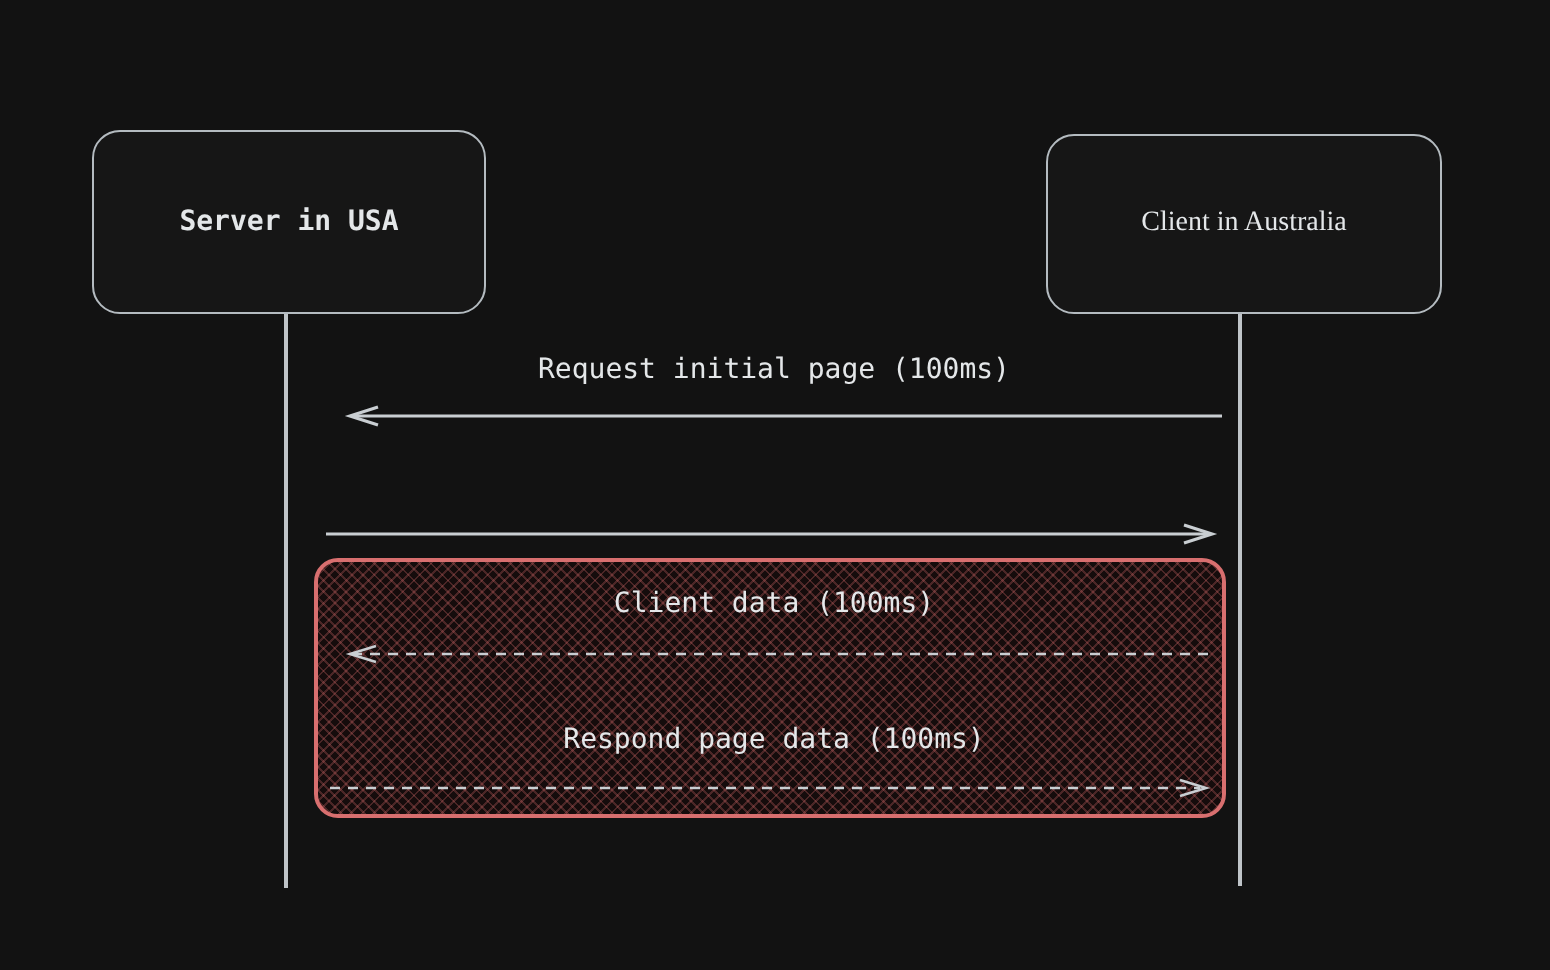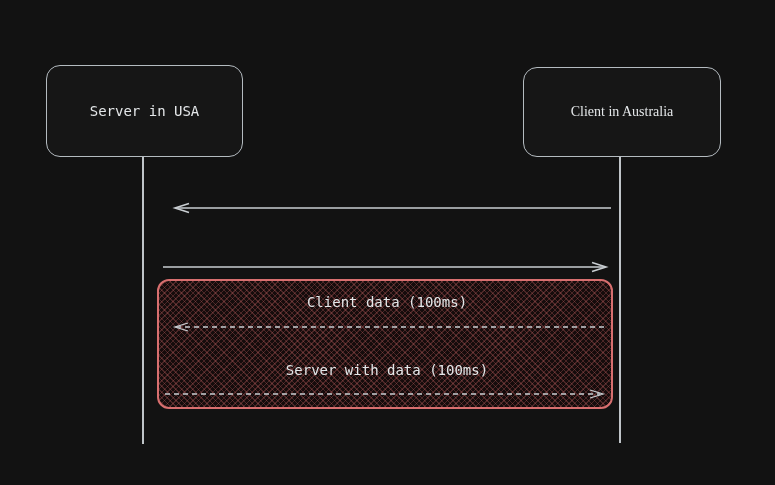--- a/index.html
+++ b/index.html
@@ -20,21 +20,21 @@
     border: 1.5px solid var(--box-border, #b4bbc0);
     border-radius: 14px;
     background: rgba(255, 255, 255, 0.02);
     display: flex;
     align-items: center;
     justify-content: center;
     color: var(--text, #e4e7e9);
     font-size: 14px;
     box-sizing: border-box;
   }
-  .actor-box-server { left: 46px; top: 65px; width: 197px; height: 92px; }
+  .actor-box-server { left: 46px; top: 65px; width: 197px; height: 92px; font-weight: bold; }
   .actor-box-client { left: 523px; top: 67px; width: 198px; height: 90px; font-family: Liberation Serif, serif; }
   .lifeline {
     position: absolute;
     width: 2px;
     background: var(--lifeline, #bfc4c8);
   }
   .lifeline-server { left: 142px; top: 157px; height: 287px; }
   .lifeline-client { left: 619px; top: 157px; height: 286px; }
   .msg-label {
     position: absolute;
@@ -79,35 +79,36 @@
   </div>
   <div class="actor-box actor-box-client">
     <span>Client in Australia</span>
   </div>
 
   <div class="lifeline lifeline-server"></div>
   <div class="lifeline lifeline-client"></div>
 
   <div class="group-box"></div>
 
+  <div class="msg-label" style="top:176px">Request initial page (100ms)</div>
   <svg class="arrow-svg" style="top:200px" viewBox="0 0 450 16">
     <line x1="14" y1="8" x2="449" y2="8" stroke="currentColor" stroke-width="1.6"></line>
     <polyline points="27,3.5 13,8 27,12.5" fill="none" stroke="currentColor" stroke-width="1.6"></polyline>
   </svg>
 
   <svg class="arrow-svg" style="top:259px" viewBox="0 0 450 16">
     <line x1="1" y1="8" x2="442" y2="8" stroke="currentColor" stroke-width="1.6"></line>
     <polyline points="430,3.5 444,8 430,12.5" fill="none" stroke="currentColor" stroke-width="1.6"></polyline>
   </svg>
 
   <div class="msg-label" style="top:293px">Client data (100ms)</div>
   <svg class="arrow-svg" style="top:319px" viewBox="0 0 450 16">
     <line x1="14" y1="8" x2="446" y2="8" stroke="currentColor" stroke-width="1.3" stroke-dasharray="5 4"></line>
     <polyline points="26,4 13,8 26,12" fill="none" stroke="currentColor" stroke-width="1.3"></polyline>
   </svg>
 
-  <div class="msg-label" style="top:361px">Server with data (100ms)</div>
+  <div class="msg-label" style="top:361px">Respond page data (100ms)</div>
   <svg class="arrow-svg" style="top:386px" viewBox="0 0 450 16">
     <line x1="3" y1="8" x2="438" y2="8" stroke="currentColor" stroke-width="1.3" stroke-dasharray="5 4"></line>
     <polyline points="428,4 441,8 428,12" fill="none" stroke="currentColor" stroke-width="1.3"></polyline>
   </svg>
 
 </div>
 
 </body></html>

